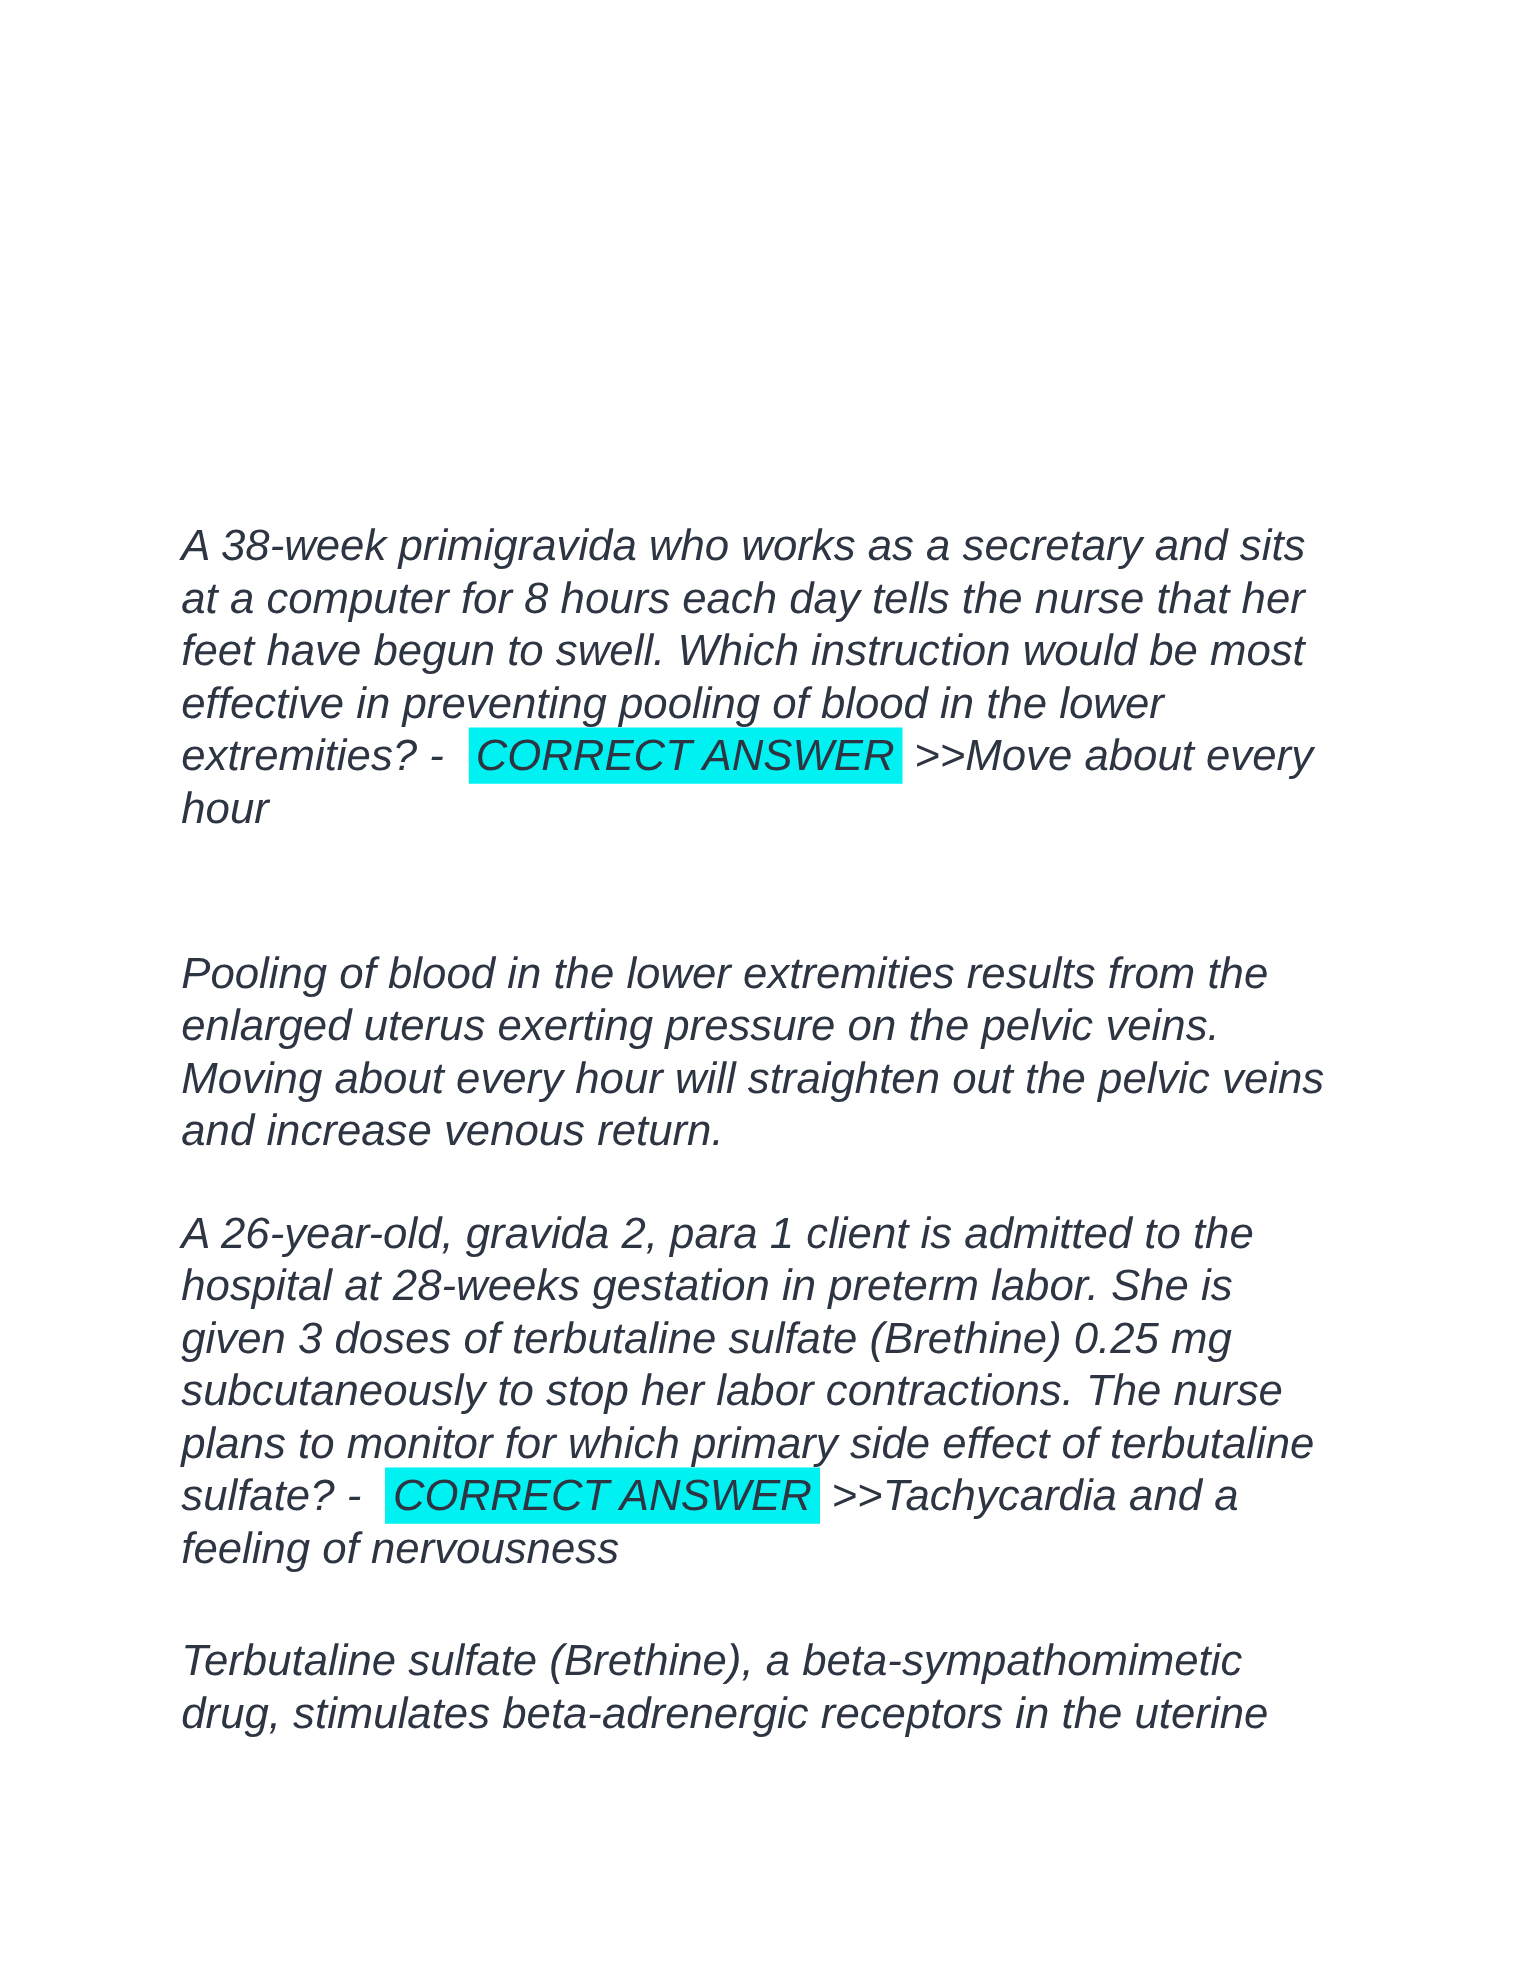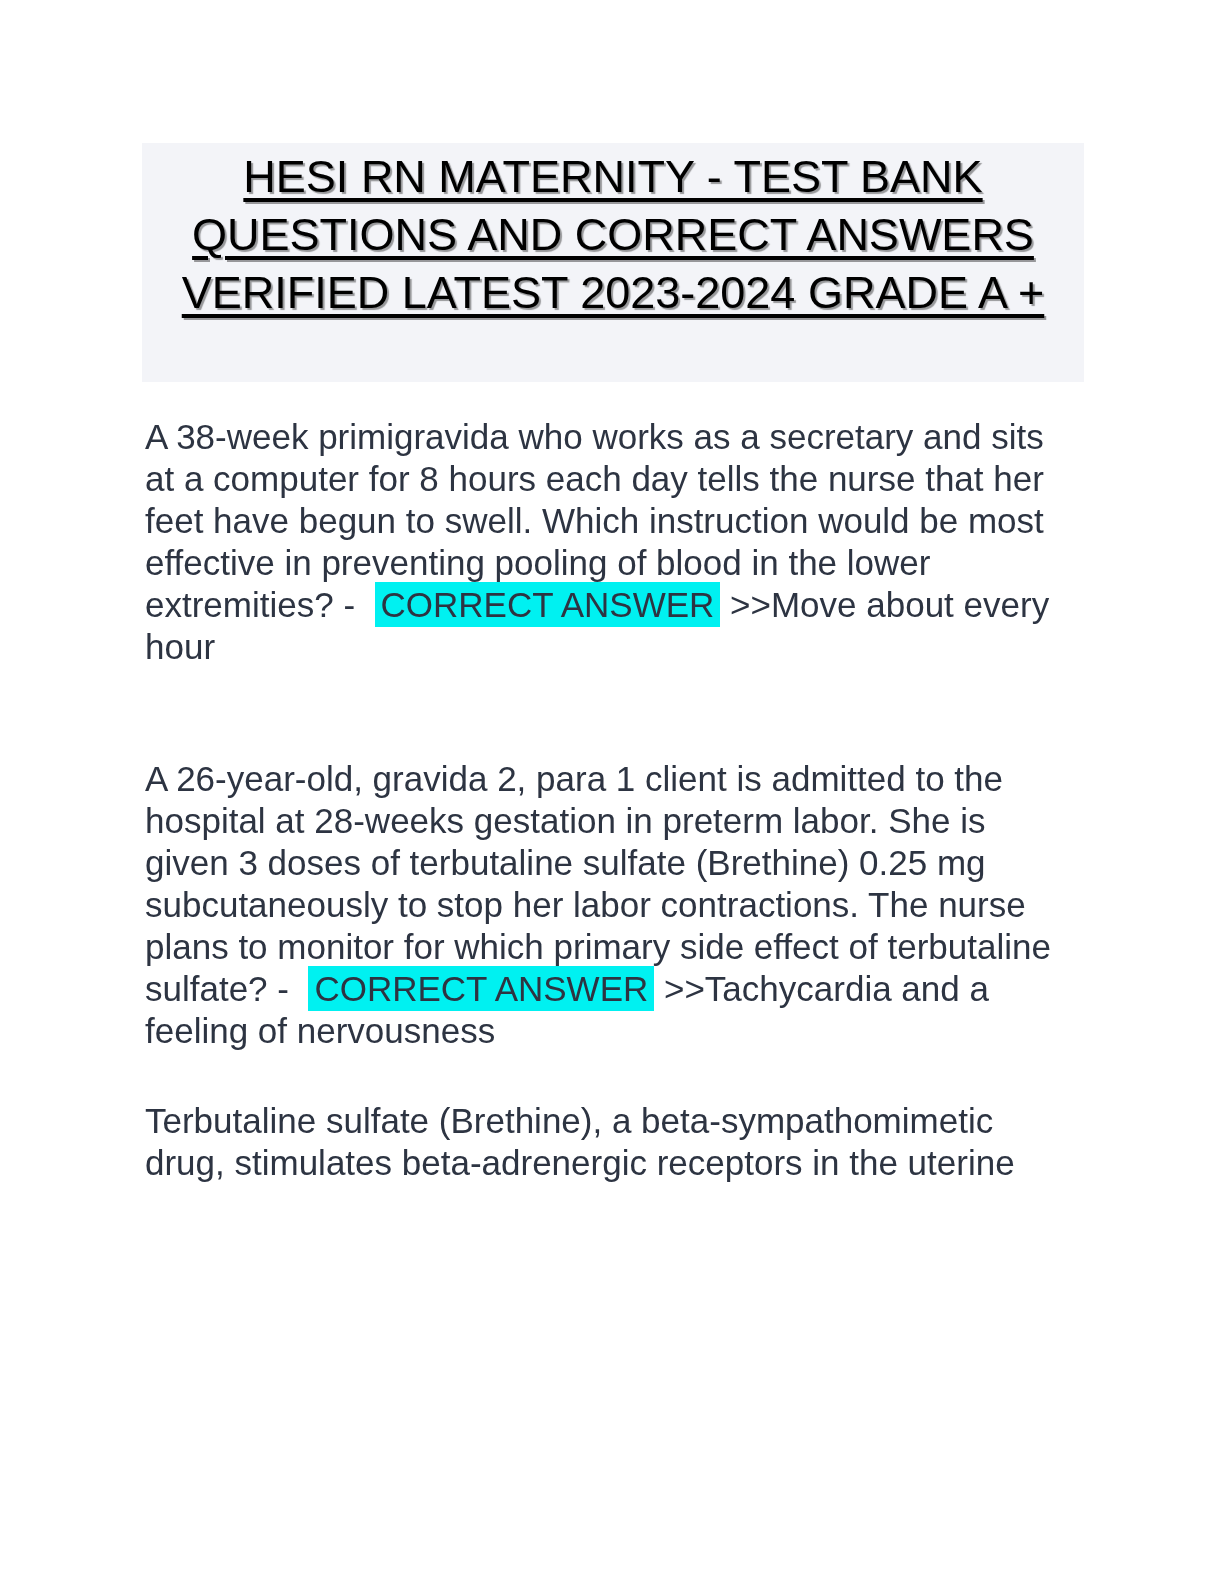--- a/index.html
+++ b/index.html
@@ -24,42 +24,38 @@
     text-decoration-thickness:4px;
     text-underline-offset:6px;
     text-shadow:2px 2px 1px rgba(0,0,0,0.38);
     white-space:nowrap;
   }
   .content{
     position:absolute;left:145px;top:416px;width:924px;
     color:var(--body-text,#2d3442);
     font-size:35px;line-height:42px;
   }
-  .para{margin:0;white-space:pre-wrap;}
+  .para{margin:0;white-space:pre-wrap;font-style:italic;}
   .para.gap-xl{margin-bottom:90px;}
   .para.gap-s{margin-bottom:40px;}
   .para.gap-m{margin-bottom:48px;}
   .hl{
     background:var(--highlight,#00f1f1);
     padding:3px 6px;
   }
 </style>
 </head>
 <body>
 
 <div class="page">
 
-  <div class="title-block">
-    <div class="title-line">HESI RN MATERNITY - TEST BANK</div>
-    <div class="title-line">QUESTIONS AND CORRECT ANSWERS</div>
-    <div class="title-line">VERIFIED LATEST 2023-2024 GRADE A +</div>
-  </div>
 
   <div class="content">
     <p class="para gap-xl"><span>A 38-week primigravida who works as a secretary and sits at a computer for 8 hours each day tells the nurse that her feet have begun to swell. Which instruction would be most effective in preventing pooling of blood in the lower extremities? -  </span><span class="hl">CORRECT ANSWER</span><span> &gt;&gt;Move about every hour</span></p>
 
+    <p class="para gap-s"><span>Pooling of blood in the lower extremities results from the enlarged uterus exerting pressure on the pelvic veins. Moving about every hour will straighten out the pelvic veins and increase venous return.</span></p>
 
     <p class="para gap-m"><span>A 26-year-old, gravida 2, para 1 client is admitted to the hospital at 28-weeks gestation in preterm labor. She is given 3 doses of terbutaline sulfate (Brethine) 0.25 mg subcutaneously to stop her labor contractions. The nurse plans to monitor for which primary side effect of terbutaline sulfate? -  </span><span class="hl">CORRECT ANSWER</span><span> &gt;&gt;Tachycardia and a feeling of nervousness</span></p>
 
     <p class="para"><span>Terbutaline sulfate (Brethine), a beta-sympathomimetic drug, stimulates beta-adrenergic receptors in the uterine</span></p>
   </div>
 
 </div>
 
 </body></html>

